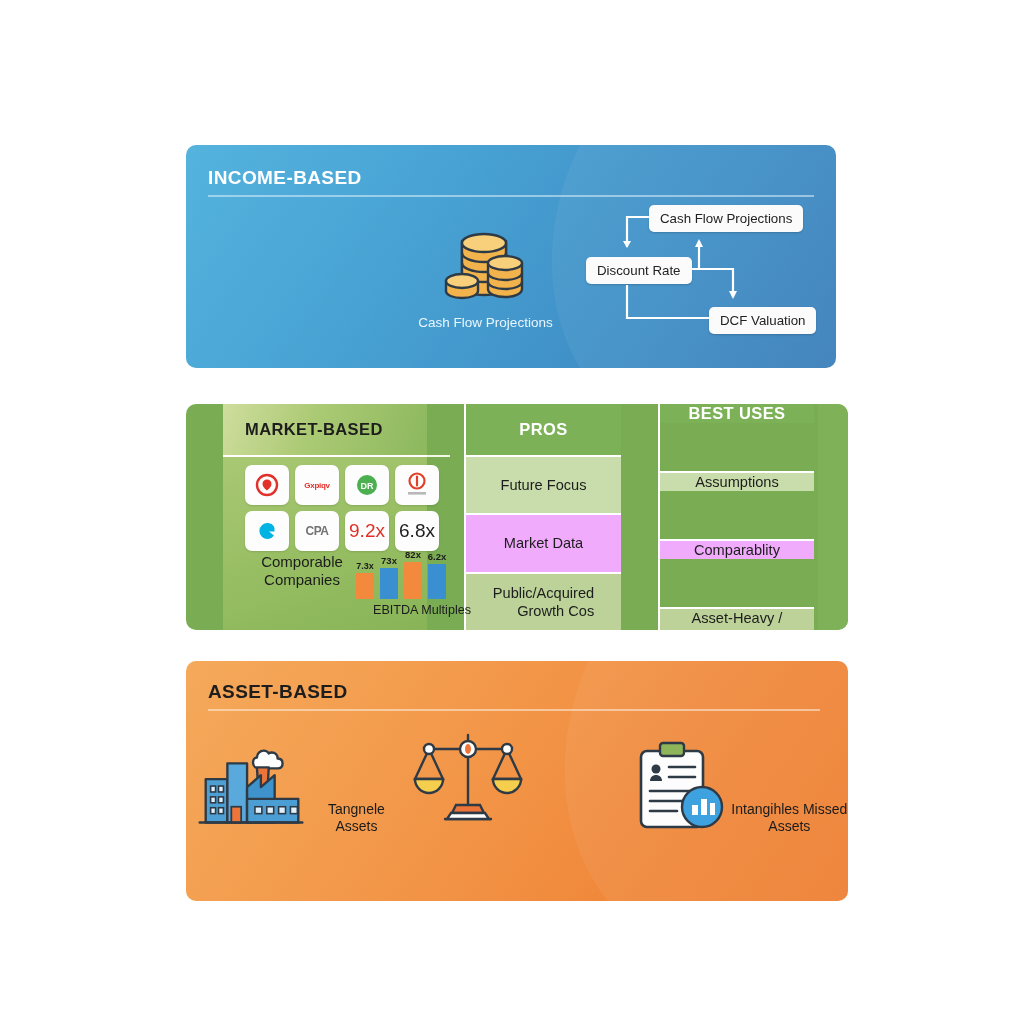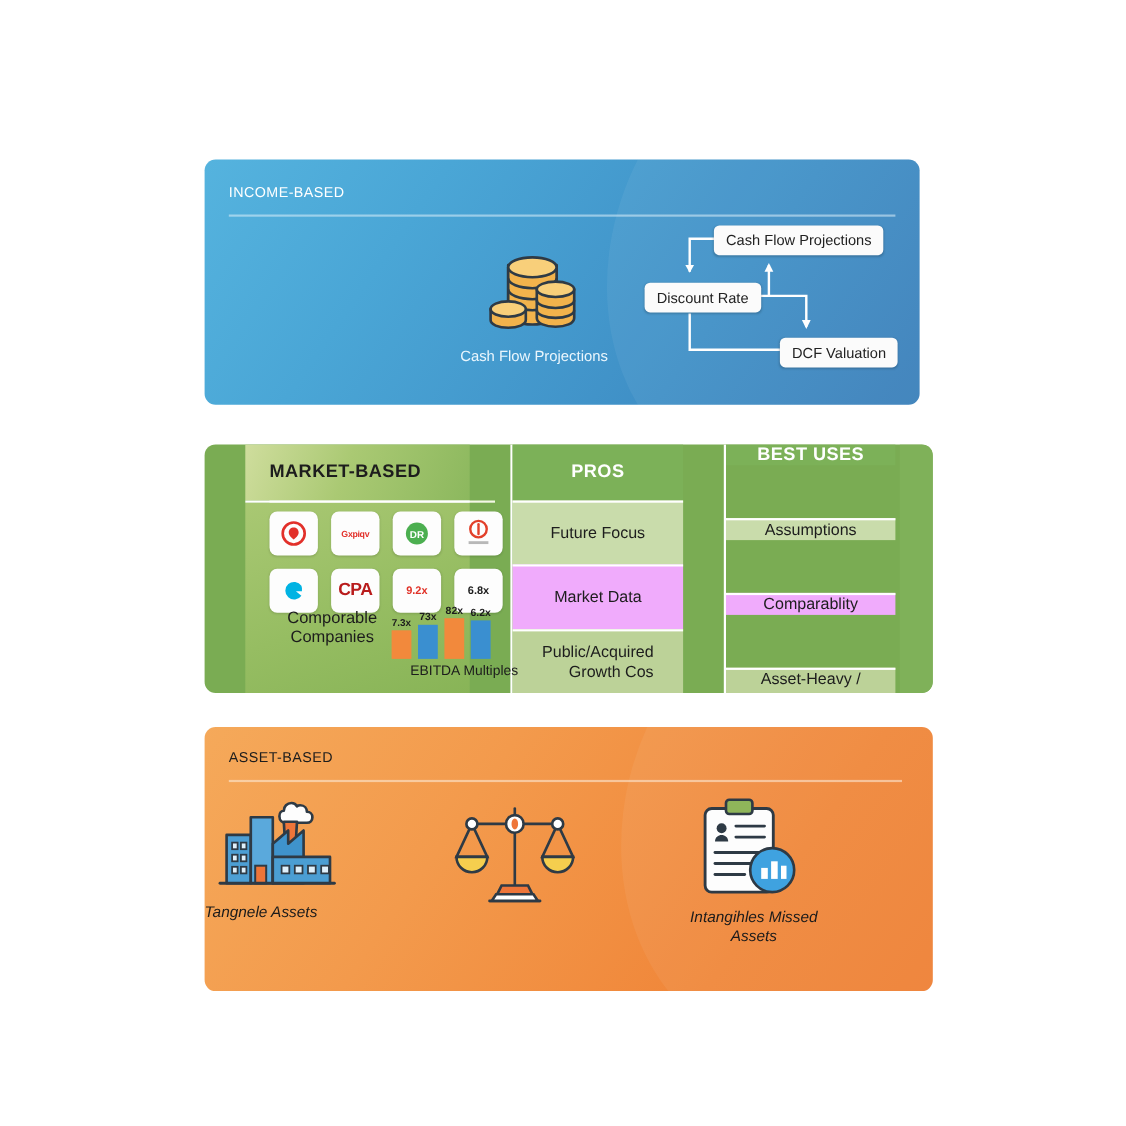--- a/index.html
+++ b/index.html
@@ -8,21 +8,21 @@
     background:#ffffff;
     font-family:"Liberation Sans", sans-serif;
     overflow:hidden;
   }
   .canvas{position:relative;width:1024px;height:1024px;}
 
   
   .panel{position:absolute;border-radius:10px;overflow:hidden;}
 
   .panel-title{
-    font-size:13px;font-weight:normal;letter-spacing:.4px;
+    font-size:19px;font-weight:bold;letter-spacing:.4px;
   }
   .title-rule{height:2px;opacity:.55;}
 
   
   #income{
     left:186px;top:145px;width:650px;height:223px;
     background:linear-gradient(125deg,#55b3de 0%,#4aa6d6 28%,#3f8fc6 70%,#3a7fba 100%);
   }
   #income .swoosh{
     position:absolute;right:-60px;top:-120px;width:340px;height:420px;
@@ -85,27 +85,27 @@
     flex:1;background:linear-gradient(160deg,#a9c873 0%,#96bd62 55%,#88b457 100%);
     position:relative;border-top:2px solid #ffffff;
   }
   .right-strip{
     position:absolute;right:0;top:0;width:30px;height:226px;
     background:#7fb159;border-radius:0 10px 10px 0;
   }
 
   
   .tiles{position:absolute;left:22px;top:8px;display:grid;
-    grid-template-columns:repeat(4,44px);grid-gap:6px;gap:12px;}
+    grid-template-columns:repeat(4,44px);grid-gap:6px;}
   .tile{
     width:44px;height:40px;background:#fdfdfd;border-radius:7px;
     display:flex;align-items:center;justify-content:center;
     box-shadow:0 1px 2px rgba(0,0,0,.12);overflow:hidden;
   }
-  .tile .mult{font-size:10px;font-weight:bold;}
+  .tile .mult{font-size:19px;font-weight:normal;}
   .mult.red{color:#e03127;}
   .mult.dark{color:#1f1f1f;text-align:right;}
   .blurtext{font-size:8px;font-weight:bold;letter-spacing:-.3px;}
 
   .comp-label{
     position:absolute;left:20px;top:96px;width:118px;text-align:center;
     font-size:15px;color:#1c1c1c;line-height:1.18;
   }
   .ebitda-wrap{position:absolute;left:118px;top:92px;width:130px;}
   .ebitda-label{
@@ -119,21 +119,21 @@
     background:linear-gradient(125deg,#f5a95a 0%,#f39a4c 35%,#f08639 75%,#ee7f33 100%);
   }
   #asset .swoosh{
     position:absolute;right:-70px;top:-130px;width:350px;height:430px;
     background:rgba(255,255,255,.06);border-radius:50%;transform:rotate(16deg);
   }
   #asset .panel-title{color:#1d1d1d;position:absolute;left:22px;top:20px;}
   #asset .title-rule{position:absolute;left:22px;top:48px;width:612px;background:#fdf1e2;}
 
   .asset-row{position:absolute;left:0;top:62px;width:662px;display:flex;}
-  .asset-item{flex:1;display:flex;flex-direction:column;align-items:flex-start;font-style:italic;}
+  .asset-item{flex:1;display:flex;flex-direction:row;align-items:flex-end;}
   .asset-caption{
     margin-top:6px;font-size:14px;color:#1b1b1b;text-align:center;line-height:1.2;
   }
 </style>
 </head>
 <body>
 
 <div class="canvas">
 
   <div class="panel" id="income">
@@ -223,21 +223,21 @@
                 <rect x="6" y="22" width="18" height="2.6" fill="#b8b8b8"></rect>
               </svg>
             </div>
 
             <div class="tile">
               <svg width="24" height="24" viewBox="0 0 24 24">
                 <path d="M19 7.5A8 8 0 1 0 19 16.5 L 14 12.6 H 19.5 V 9.6 Z" fill="#00b3e3"></path>
               </svg>
             </div>
             <div class="tile">
-              <span class="blurtext" style="color:#b91c1c;font-size:16px;letter-spacing:-.5px">CPA</span>
+              <span class="blurtext" style="color:#737373;font-size:12px;letter-spacing:-.5px">CPA</span>
             </div>
             <div class="tile">
               <span class="mult red">9.2x</span>
             </div>
             <div class="tile">
               <span class="mult dark">6.8x</span>
             </div>
           </div>
 
           <div class="comp-label">

